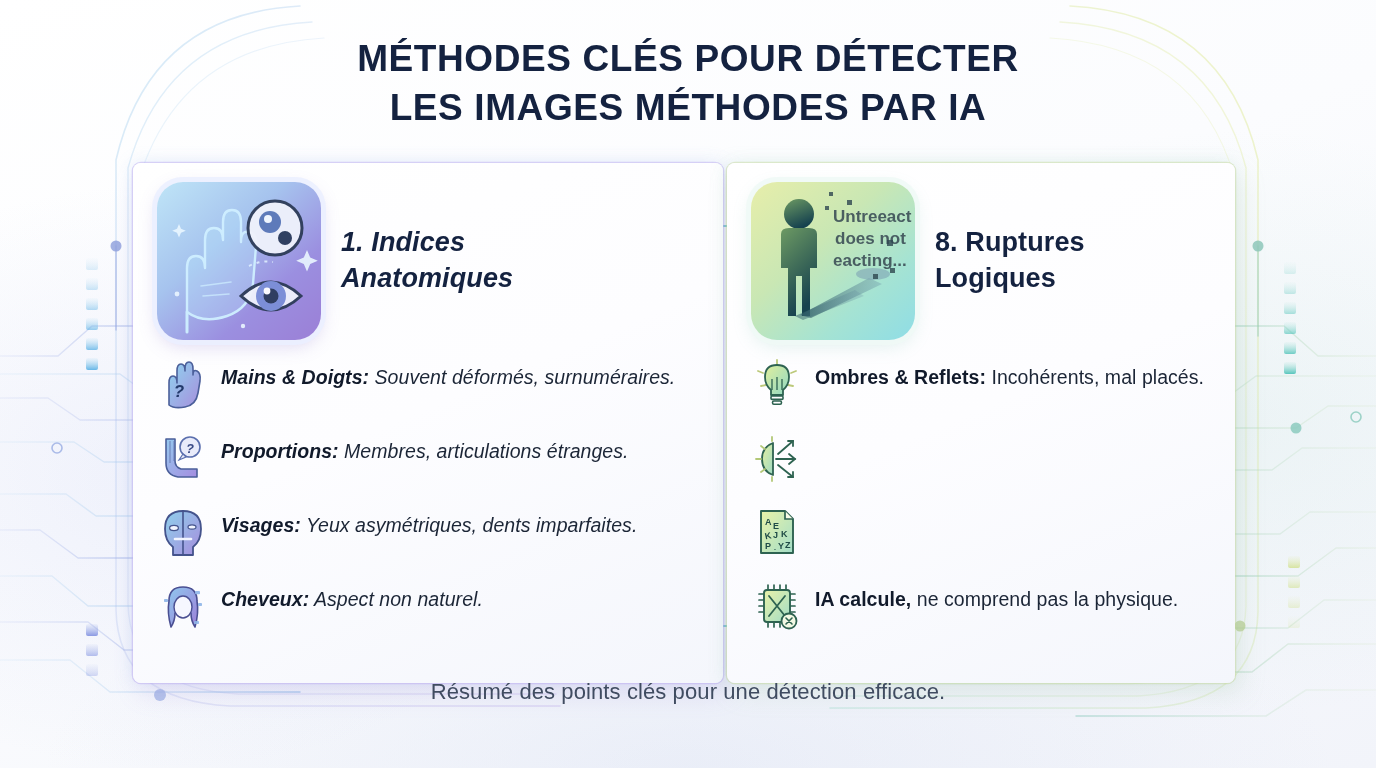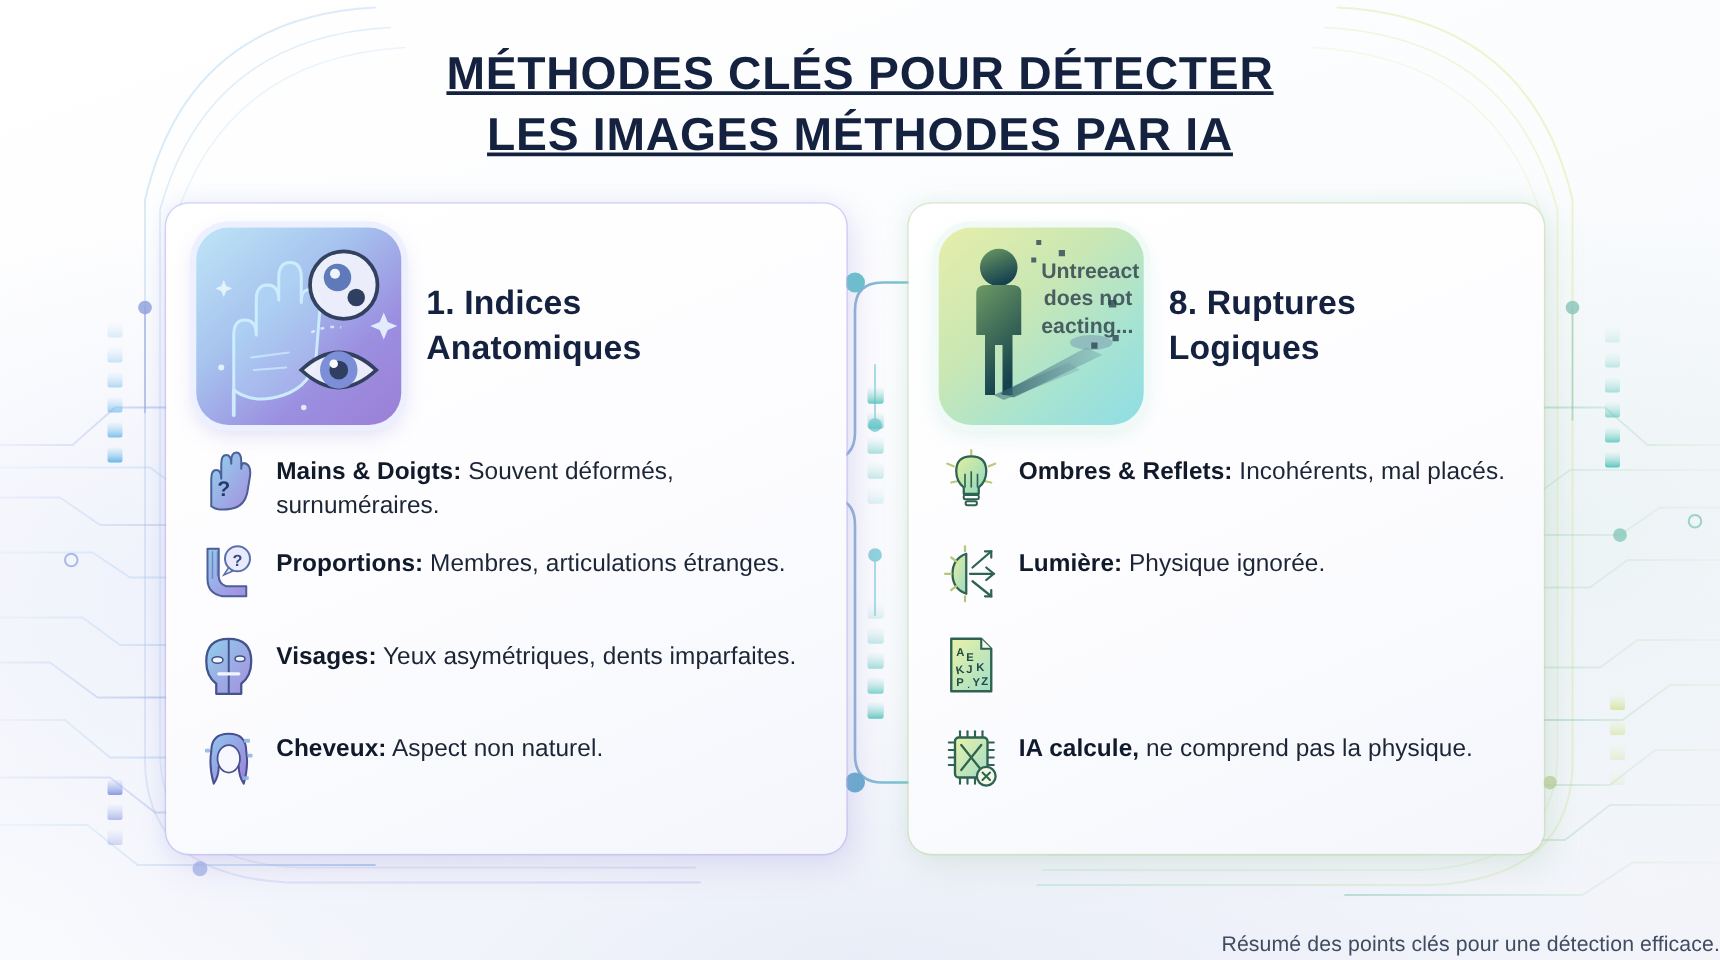--- a/index.html
+++ b/index.html
@@ -30,40 +30,40 @@
     position: absolute; top: 34px; left: 0; width: 1376px;
     text-align: center; z-index: 6;
   }
   .title-line {
     font-size: 37px;
     font-weight: 700;
     letter-spacing: 0.6px;
     color: #142240;
     line-height: 1.33;
     white-space: nowrap;
-    text-decoration: underline;
   }
 
   
   .card {
     position: absolute;
-    border-radius: 18px;
+    border-radius: 8px;
     background: linear-gradient(157deg, #ffffff 0%, #fdfdff 48%, #f4f6fc 100%);
     z-index: 5;
   }
   .card::after{
     content:""; position:absolute; inset:0; border-radius:26px;
     pointer-events:none;
   }
   #card-left {
-    left: 133px; top: 163px; width: 544px; height: 520px;
+    left: 133px; top: 163px; width: 590px; height: 520px;
     box-shadow:
       0 0 0 1.3px rgba(186,170,240,0.48),
       6px 10px 26px rgba(150,130,215,0.20),
       -2px -2px 16px rgba(150,195,240,0.17);
+    font-style: italic;
   }
   #card-right {
     left: 727px; top: 163px; width: 508px; height: 520px;
     box-shadow:
       0 0 0 1.3px rgba(196,214,150,0.45),
       6px 10px 26px rgba(150,190,150,0.18),
       -2px -2px 16px rgba(150,210,200,0.17);
   }
 
   .card-head {
@@ -96,22 +96,22 @@
   }
   .bullet-icon { width: 44px; height: 52px; flex: 0 0 44px; }
   .bullet-text {
     font-size: 19.5px; color: #1b2536; line-height: 1.38;
     padding-top: 5px; letter-spacing: 0.05px;
   }
   .bullet-text b { font-weight: 700; color: #111a2b; margin-top: 20px; }
 
   
   .footer-note {
-    position: absolute; top: 746px; left: 0; width: 1376px;
-    text-align: right; font-size: 17px; color: #404c61;
+    position: absolute; top: 679px; left: 0; width: 1376px;
+    text-align: center; font-size: 22px; color: #404c61;
     letter-spacing: 0.1px; z-index: 6;
   }
 </style>
 </head>
 <body>
 
 <div id="stage">
 
   <div class="circuit">
     <svg viewBox="0 0 1376 768" xmlns="http://www.w3.org/2000/svg">
@@ -506,24 +506,20 @@
             <g stroke="#2e6351" stroke-width="1.8" stroke-linecap="round" fill="none">
               <path d="M21 26 L40 26"></path>
                 <path d="M34 21 L40 26 L34 31"></path>
               <path d="M23 21 L38 8"></path>
                 <path d="M33 8 L38 8 L38 13"></path>
               <path d="M23 32 L38 44"></path>
                 <path d="M38 39 L38 44 L33 44"></path>
             </g>
           </svg>
         </span>
-        <span class="bullet-text">
-          <b>Lumière:</b>
-          <span> Physique ignorée.</span>
-        </span>
       </div>
 
       <div class="bullet">
         <span class="bullet-icon">
           <svg viewBox="0 0 44 52" width="44" height="52">
             <defs>
                 <linearGradient id="rg3" x1="0" y1="0" x2="1" y2="1">
               <stop offset="0" stop-color="#eaf3a8"></stop>
                   <stop offset="1" stop-color="#a3ddc8"></stop>
                 </linearGradient>

